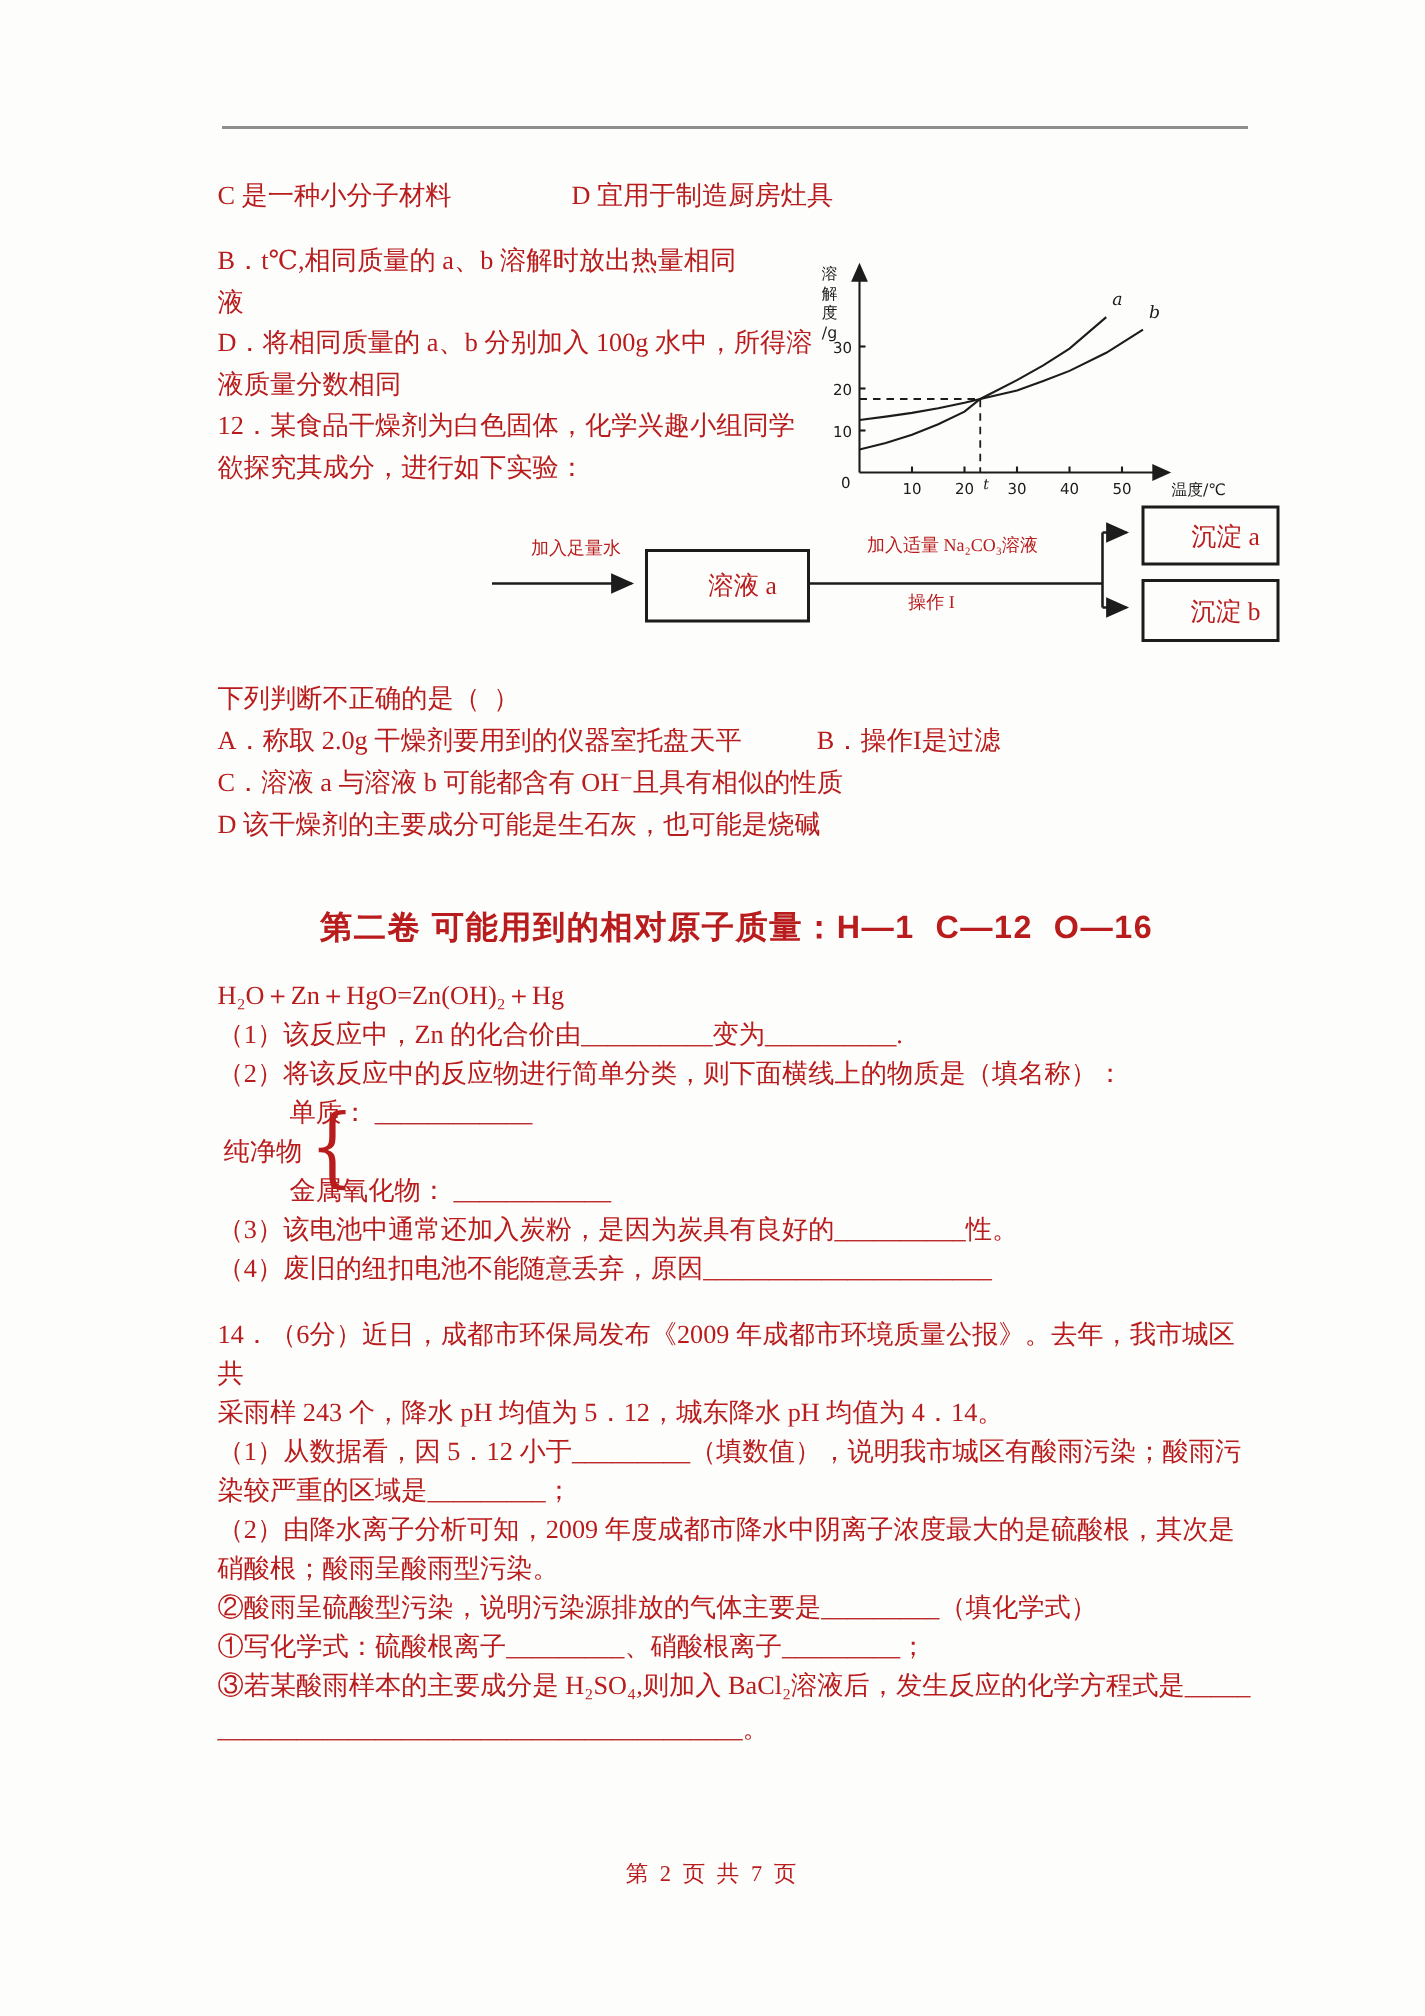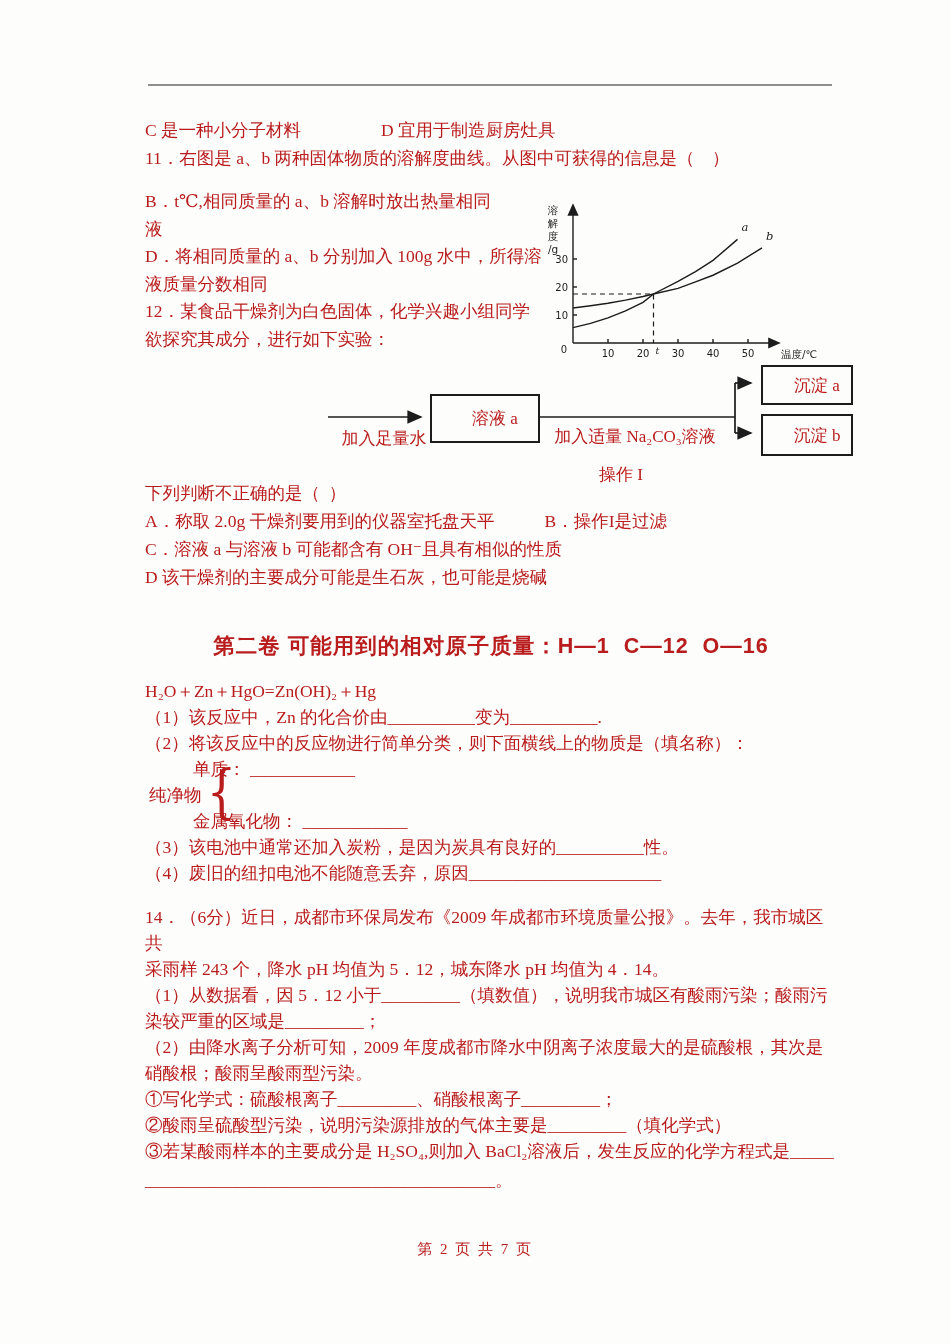--- a/index.html
+++ b/index.html
@@ -23,21 +23,21 @@
   .tlbl{font:italic 9.5px "DejaVu Serif",serif;fill:#1c1c1c;}
   .curve{fill:none;stroke:#1c1c1c;stroke-width:1.4;}
   .dash{fill:none;stroke:#1c1c1c;stroke-width:1.2;stroke-dasharray:5 4;}
   .axline{stroke:#1c1c1c;stroke-width:1.4;}
   
   .flowchart{position:relative;width:692px;height:106px;margin-top:4px;margin-bottom:16px;}
   .flow-svg{position:absolute;left:0;top:0;}
   .flow-svg line, .flow-svg polyline{stroke:#1c1c1c;stroke-width:1.7;fill:none;}
   .fbox{position:absolute;border:2px solid #1c1c1c;background:#fdfdfc;display:flex;align-items:center;
         justify-content:center;font-size:17px;white-space:pre;padding-left:20px;}
-  .flabel{position:absolute;font-size:17px;text-align:center;white-space:pre;margin-top:42px;}
+  .flabel{position:absolute;font-size:12px;text-align:center;white-space:pre;}
   
   .section-header{font-family:"Liberation Sans","DejaVu Sans",sans-serif;font-weight:bold;font-size:21.5px;
         text-align:center;letter-spacing:1px;margin:40px 0 18px 0;white-space:pre-wrap;}
   
   .classify{position:relative;}
   .classify .item{padding-left:48px;}
   .classify .pure{padding-left:4px;}
   .brace{position:absolute;left:58px;top:-7px;font-size:58px;font-weight:400;line-height:86px;
          font-family:"DejaVu Serif",serif;transform:scaleX(.8);}
   .footer{position:absolute;left:0;right:0;top:1240px;text-align:center;font-size:15px;letter-spacing:2px;}
@@ -46,21 +46,20 @@
 </head>
 <body>
 
 <div class="page">
   <div class="top-rule"></div>
 
   <div class="content">
 
     <div class="line"><span>C 是一种小分子材料</span><span class="gap-d">D 宜用于制造厨房灶具</span></div>
 
-    <div class="line">11．右图是 a、b 两种固体物质的溶解度曲线。从图中可获得的信息是（    ）</div>
 
     <div class="q11-block">
       <div class="narrow">
         <div class="line">B．t℃,相同质量的 a、b 溶解时放出热量相同</div>
         <div class="line">液</div>
         <div class="line">D．将相同质量的 a、b 分别加入 100g 水中，所得溶</div>
         <div class="line">液质量分数相同</div>
         <div class="line">12．某食品干燥剂为白色固体，化学兴趣小组同学</div>
         <div class="line">欲探究其成分，进行如下实验：</div>
       </div>
@@ -152,22 +151,22 @@
 
     <div class="spacer18"></div>
 
     <div>
       <div class="line q14line">14．（6分）近日，成都市环保局发布《2009 年成都市环境质量公报》。去年，我市城区共</div>
       <div class="line q14line">采雨样 243 个，降水 pH 均值为 5．12，城东降水 pH 均值为 4．14。</div>
       <div class="line q14line">（1）从数据看，因 5．12 小于_________（填数值），说明我市城区有酸雨污染；酸雨污</div>
       <div class="line q14line">染较严重的区域是_________；</div>
       <div class="line q14line">（2）由降水离子分析可知，2009 年度成都市降水中阴离子浓度最大的是硫酸根，其次是</div>
       <div class="line q14line">硝酸根；酸雨呈酸雨型污染。</div>
+      <div class="line q14line">②酸雨呈硫酸型污染，说明污染源排放的气体主要是_________（填化学式）</div>
       <div class="line q14line">①写化学式：硫酸根离子_________、硝酸根离子_________；</div>
-      <div class="line q14line">②酸雨呈硫酸型污染，说明污染源排放的气体主要是_________（填化学式）</div>
       <div class="line q14line">③若某酸雨样本的主要成分是 H₂SO₄,则加入 BaCl₂溶液后，发生反应的化学方程式是_____</div>
       <div class="line q14line" style="line-height:32px;">________________________________________。</div>
     </div>
 
   </div>
 
   <div class="footer">第 2 页 共 7 页</div>
 </div>
 
 </body></html>

